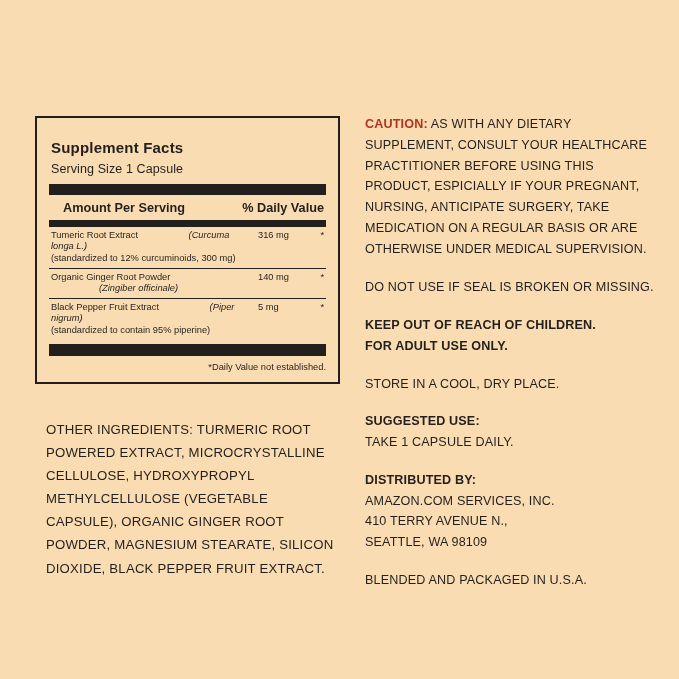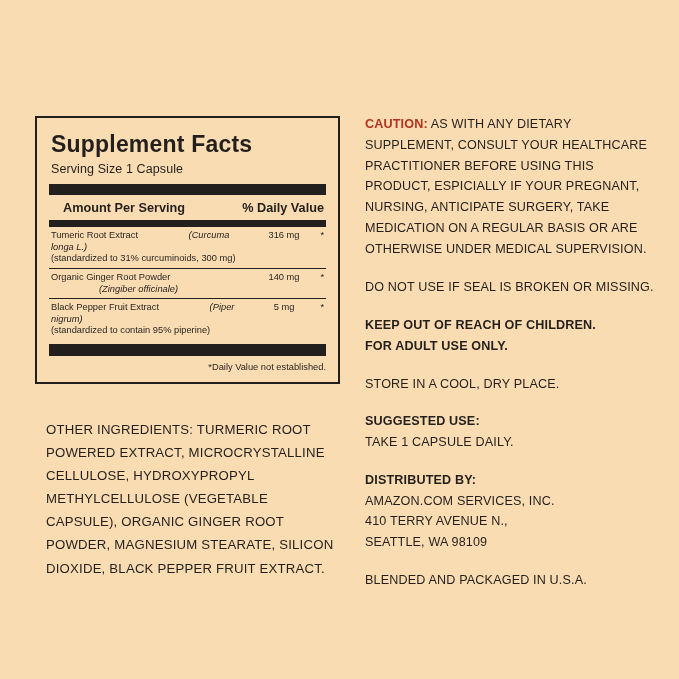--- a/index.html
+++ b/index.html
@@ -25,24 +25,24 @@
     position: absolute;
     left: 35px;
     top: 116px;
     width: 305px;
     box-sizing: border-box;
     border: 2px solid #231f1c;
     background: transparent;
     padding: 12px 12px 10px 12px;
   }
   .facts-title {
-    font-size: 23px;
+    font-size: 15px;
     font-weight: bold;
     letter-spacing: 0.2px;
-    margin: 2px 0 6px 2px;
+    margin: 10px 0 6px 2px;
     line-height: 1.05;
   }
   .serving-size {
     font-size: 12.5px;
     margin: 0 0 8px 2px;
     letter-spacing: 0.1px;
   }
   .bar-thick {
     height: 11px;
     background: #231f1c;
@@ -69,21 +69,21 @@
   }
   .ing-row td {
     padding: 3px 2px 3px 2px;
     border-bottom: 1px solid #231f1c;
     vertical-align: top;
   }
   .ing-row:last-child td { border-bottom: none; }
   .ing-name { line-height: 1.25; }
   .ing-sub { display: block; }
   .ing-amt {
-    text-align: center;
+    text-align: left;
     white-space: nowrap;
     width: 52px;
     padding-right: 4px;
   }
   .ing-dv {
     text-align: right;
     width: 10px;
     white-space: nowrap;
   }
   em { font-style: italic; margin-left: 48px; }
@@ -142,21 +142,21 @@
       <span>% Daily Value</span>
     </div>
     <div class="bar-med"></div>
 
     <table class="ing-table">
       <tbody>
           <tr class="ing-row">
         <td class="ing-name">
           <span>Tumeric Root Extract</span>
           <em>(Curcuma longa L.)</em>
-          <span class="ing-sub">(standardized to 31% curcuminoids, 300 mg)</span>
+          <span class="ing-sub">(standardized to 12% curcuminoids, 300 mg)</span>
         </td>
         <td class="ing-amt">316 mg</td>
         <td class="ing-dv">*</td>
       </tr>
       <tr class="ing-row">
         <td class="ing-name">
           <span>Organic Ginger Root Powder</span>
           <em>(Zingiber officinale)</em>
         </td>
         <td class="ing-amt">140 mg</td>

